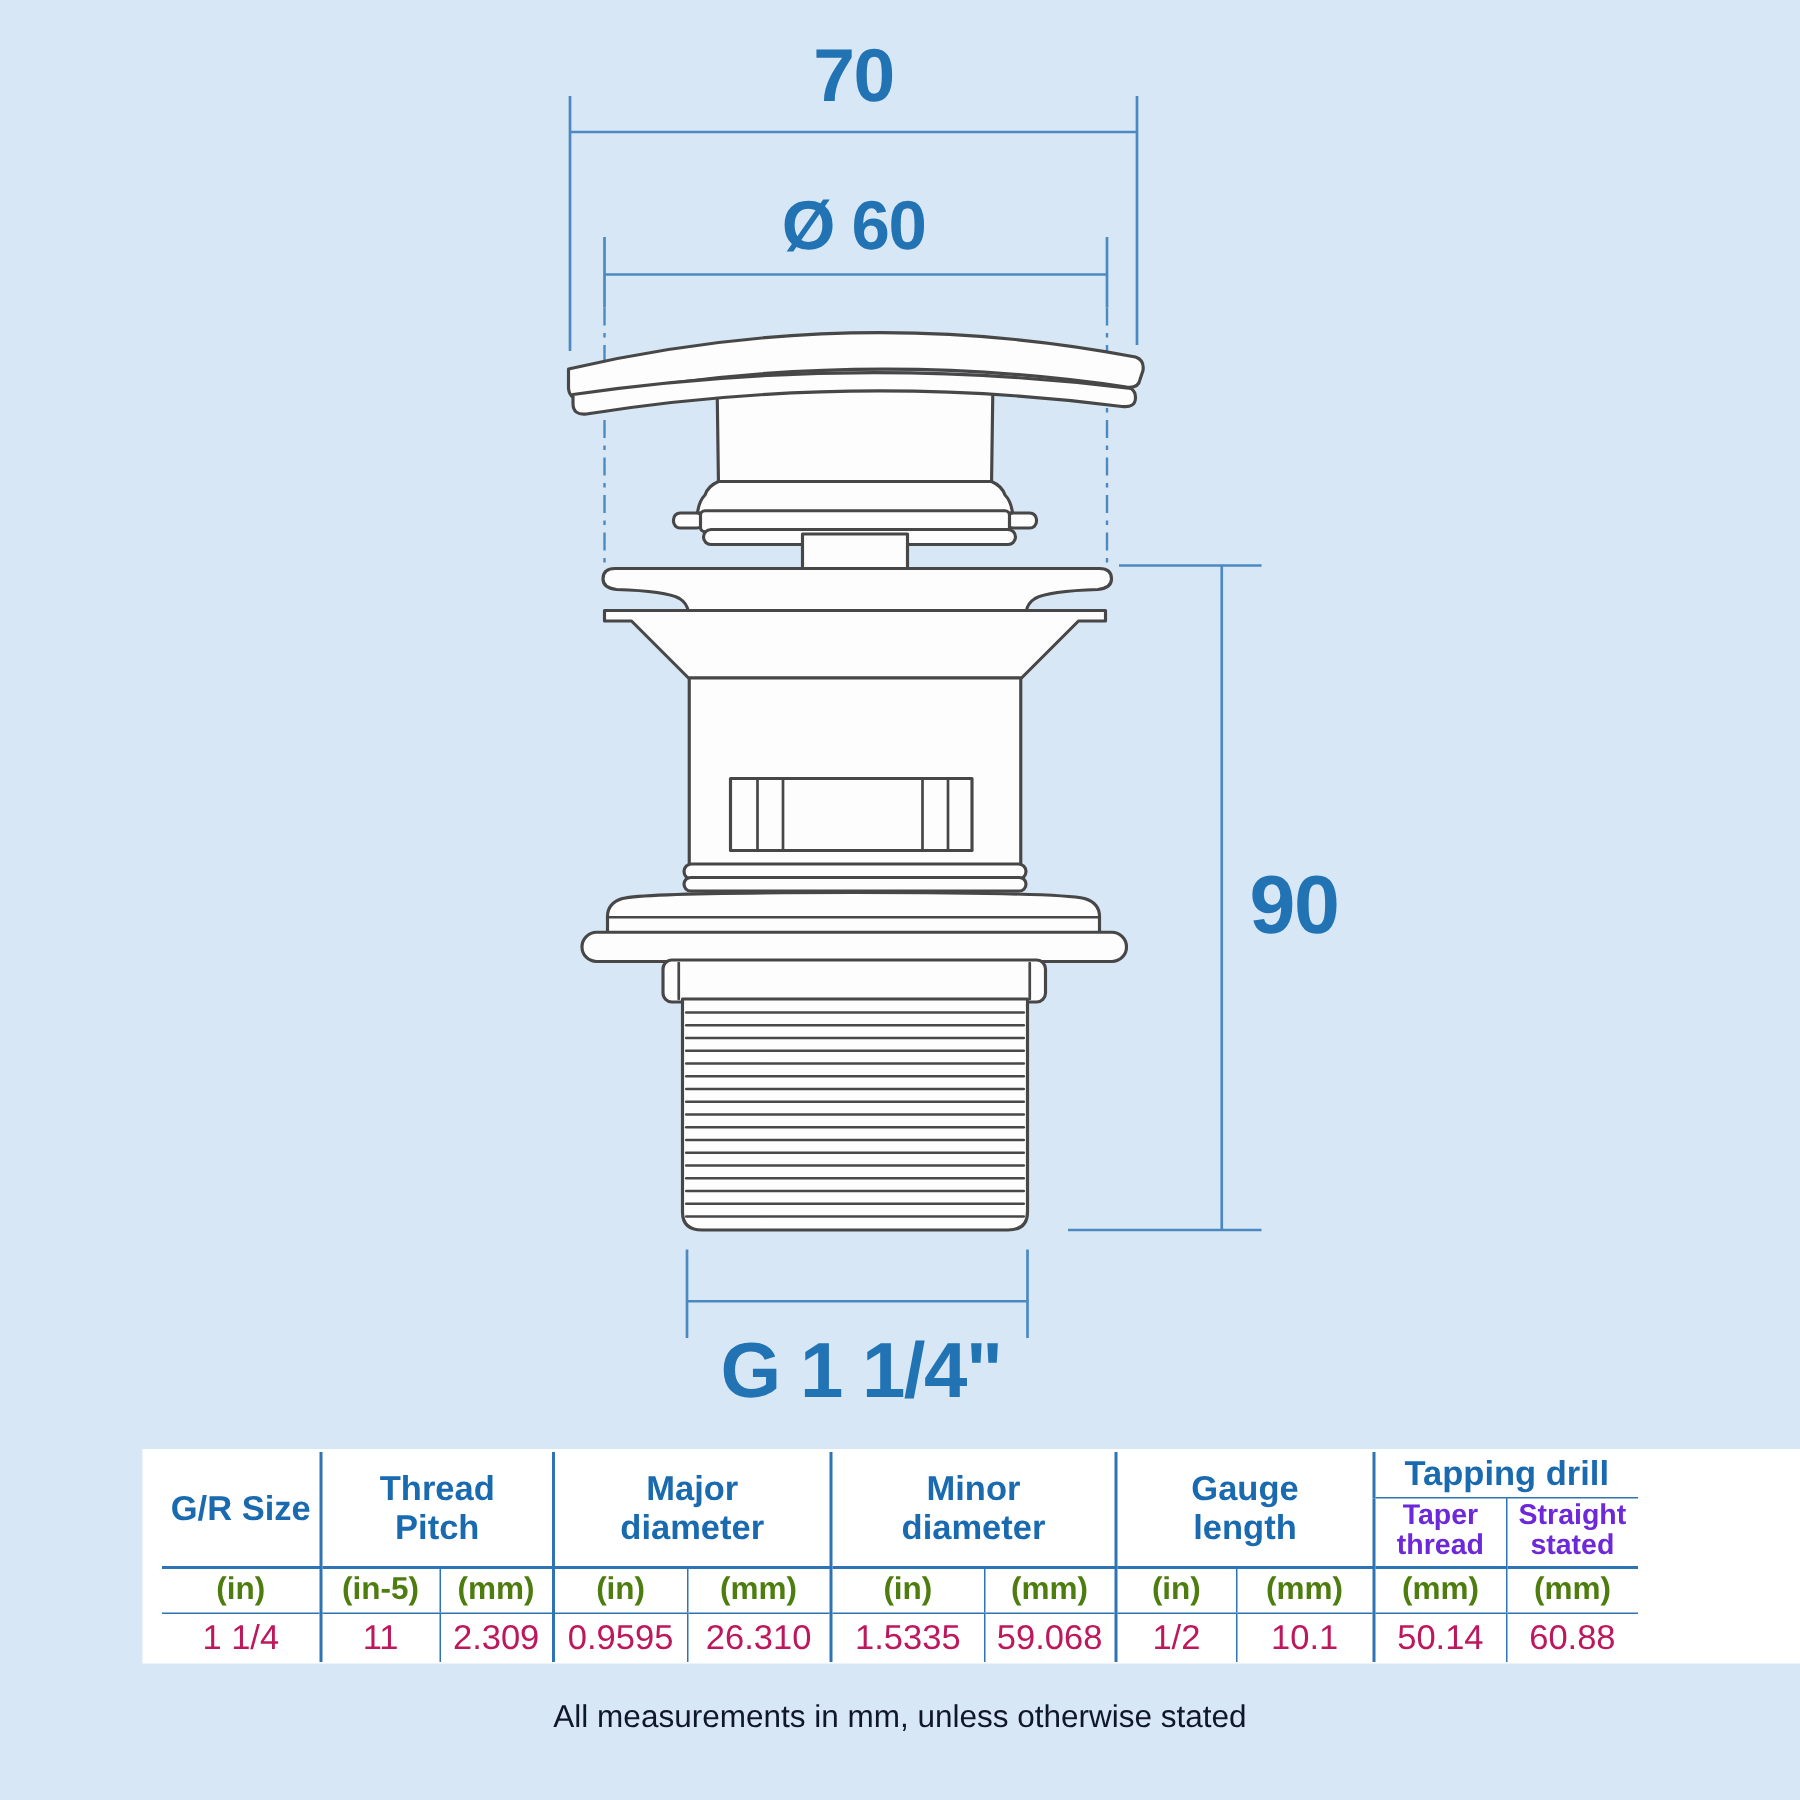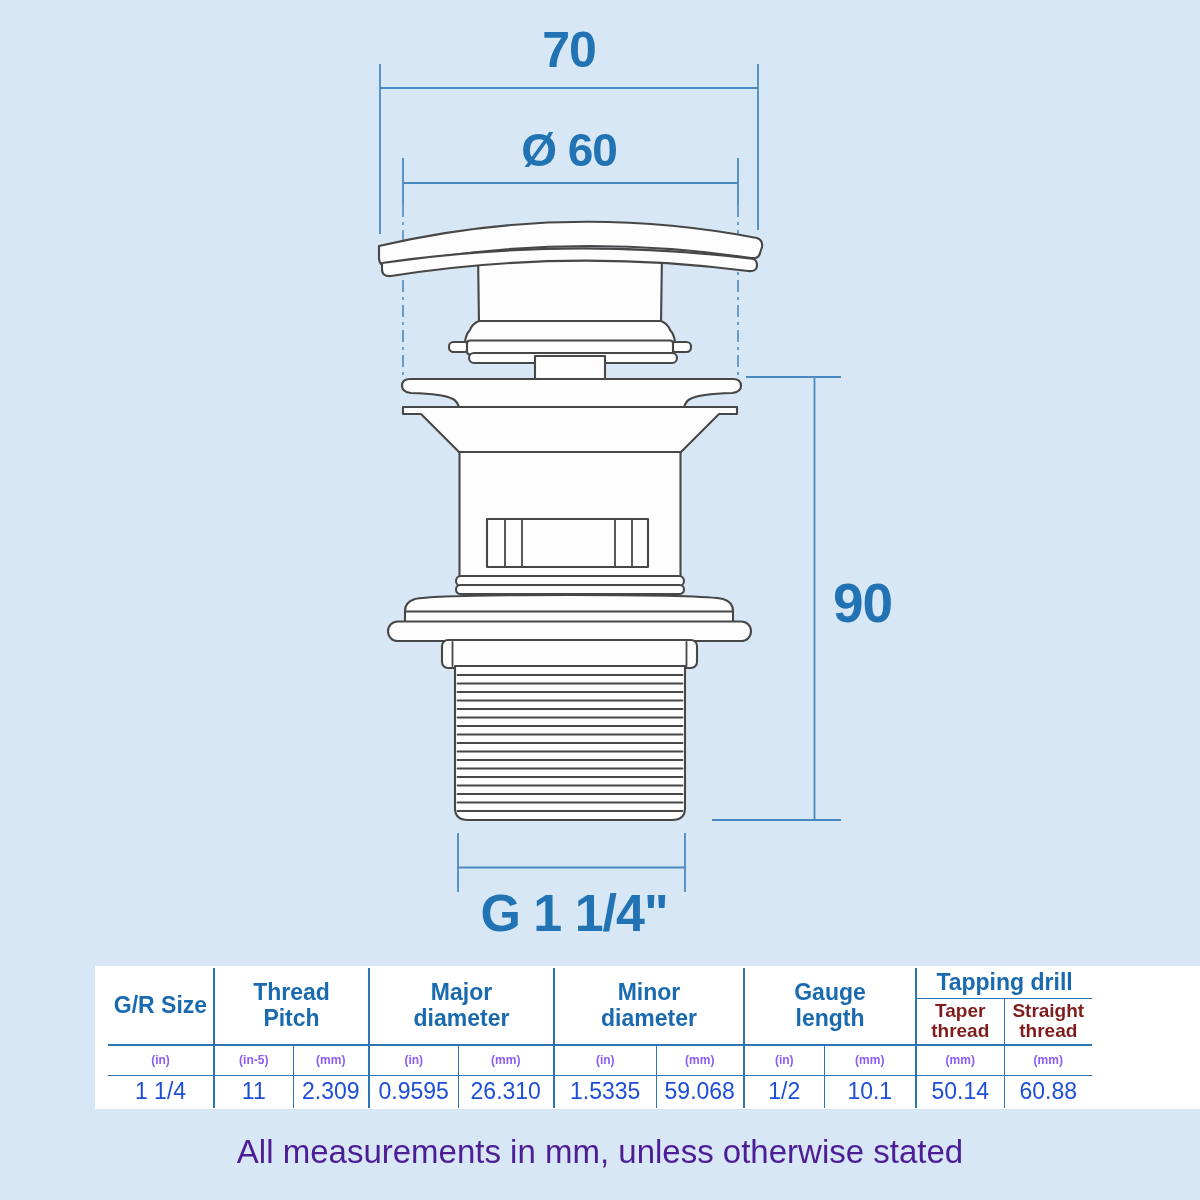--- a/index.html
+++ b/index.html
@@ -26,31 +26,31 @@
     position:absolute;left:95px;top:966px;width:1179px;height:143px;
     background:#ffffff;box-sizing:border-box;padding:2px 13px 0 13px;
   }
   table.spec{border-collapse:collapse;table-layout:fixed;width:984px;}
   table.spec th,table.spec td{padding:0;margin:0;text-align:center;vertical-align:middle;}
   tr.r-head1{height:30px;}
   tr.r-head2{height:47px;}
   tr.r-units{height:30px;}
   tr.r-data{height:33px;}
   th.group{font-size:23px;font-weight:bold;color:#1a6ab0;line-height:1.12;white-space:pre-line;}
-  th.sub{font-size:19px;font-weight:bold;color:#7f1d1d;line-height:1.05;white-space:pre-line;}
-  td.unit{font-size:12px;font-weight:bold;color:#8b5cf6;}
-  td.val{font-size:23px;font-weight:normal;color:#1d4ed8;}
+  th.sub{font-size:19px;font-weight:bold;color:#6d28d9;line-height:1.05;white-space:pre-line;}
+  td.unit{font-size:21px;font-weight:bold;color:#4d7c0f;}
+  td.val{font-size:23px;font-weight:normal;color:#be185d;}
   .bl2{border-left:2px solid #2e74b4;}
   .bl1{border-left:1.5px solid #2e74b4;}
   .bb2{border-bottom:2px solid #2e74b4;}
   .bb1{border-bottom:1.5px solid #2e74b4;}
 
   .footer-note{
     position:absolute;left:0;top:1133px;width:1200px;
-    text-align:center;font-size:33px;color:#4c1d95;
+    text-align:center;font-size:21px;color:#0f172a;
   }
 </style>
 </head>
 <body>
 
 <div class="canvas">
 
   <svg class="drawing-svg" width="1200" height="950" viewBox="0 0 1200 950">
 
     <g class="dims">
@@ -176,21 +176,21 @@
         <th class="group bl2 bb2" rowspan="2" colspan="2">Minor
 diameter</th>
         <th class="group bl2 bb2" rowspan="2" colspan="2">Gauge
 length</th>
         <th class="group bl2 bb1" colspan="2">Tapping drill</th>
       </tr>
       <tr class="r-head2">
         <th class="sub bl2 bb2">Taper
 thread</th>
         <th class="sub bl1 bb2">Straight
-thread</th>
+stated</th>
       </tr>
       <tr class="r-units">
         <td class="unit bb1">(in)</td>
         <td class="unit bl2 bb1">(in-5)</td>
         <td class="unit bl1 bb1">(mm)</td>
         <td class="unit bl2 bb1">(in)</td>
         <td class="unit bl1 bb1">(mm)</td>
         <td class="unit bl2 bb1">(in)</td>
         <td class="unit bl1 bb1">(mm)</td>
         <td class="unit bl2 bb1">(in)</td>

